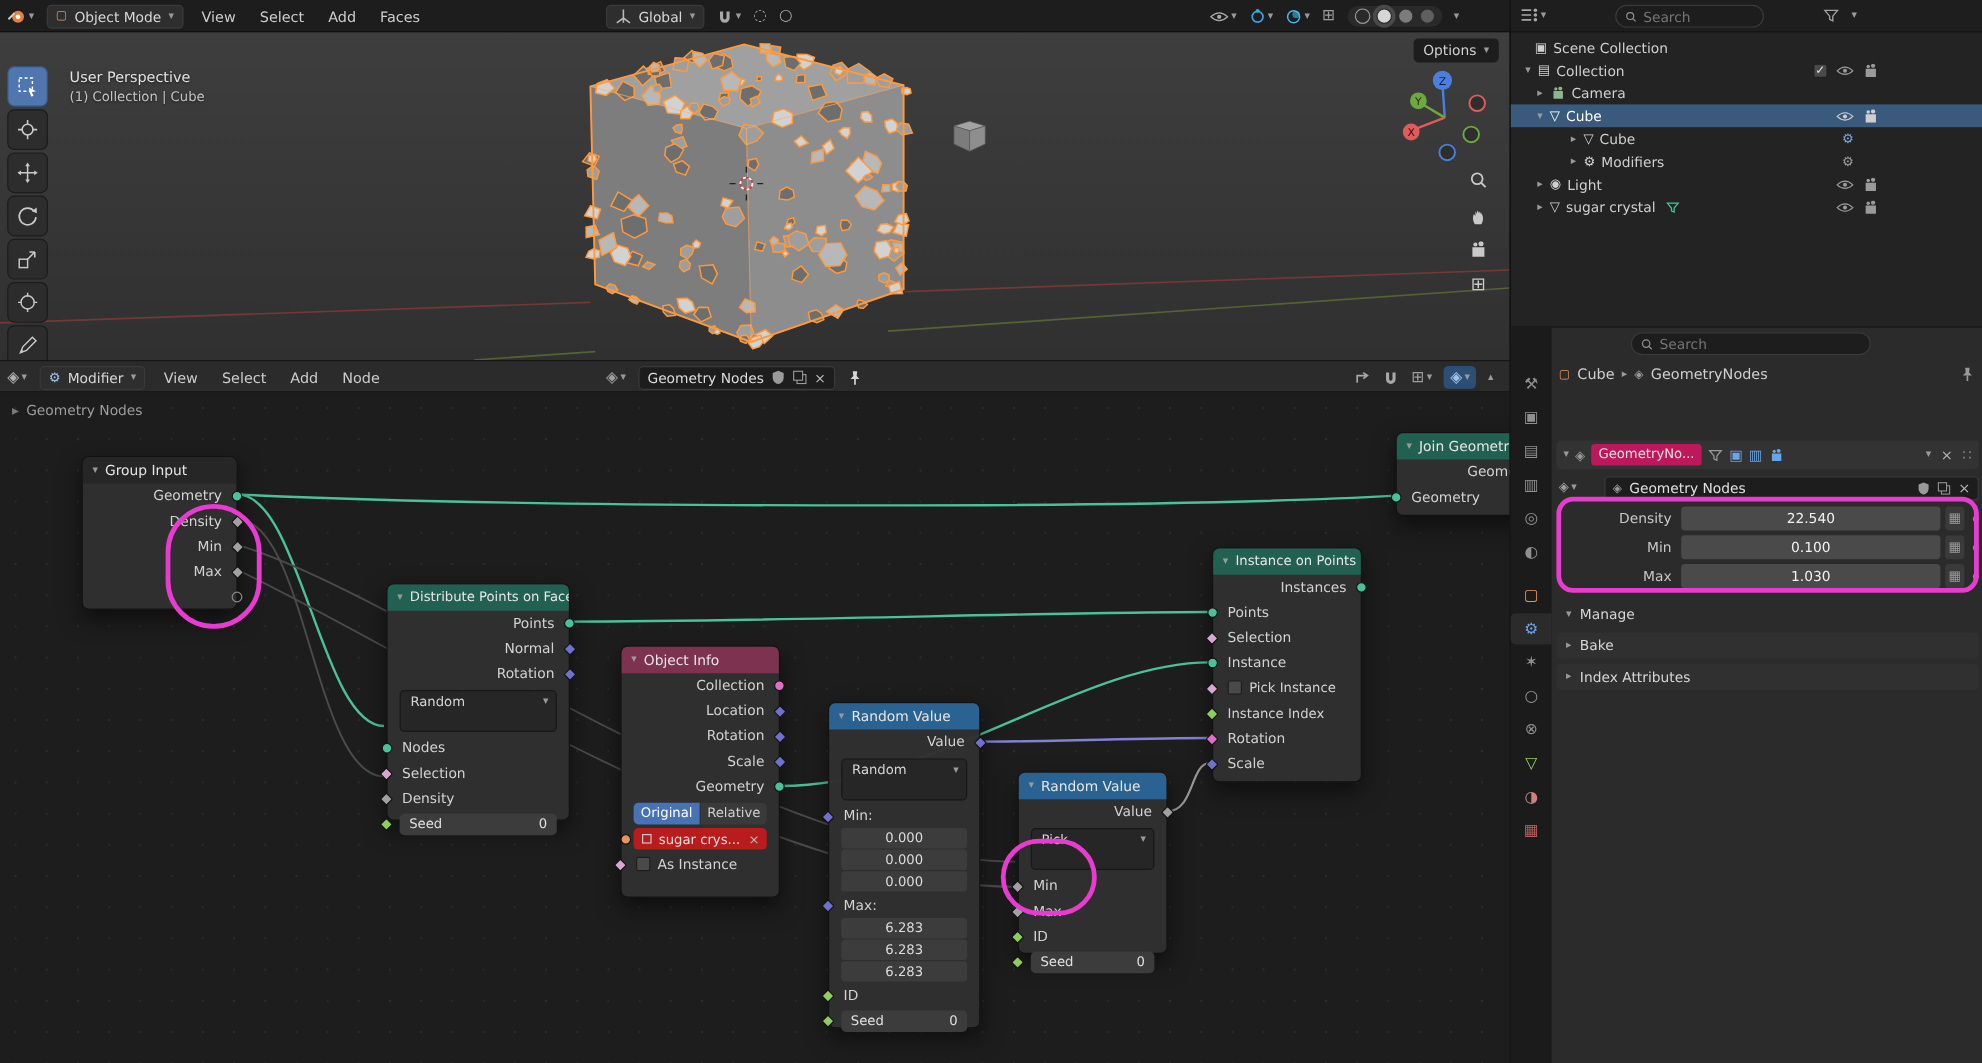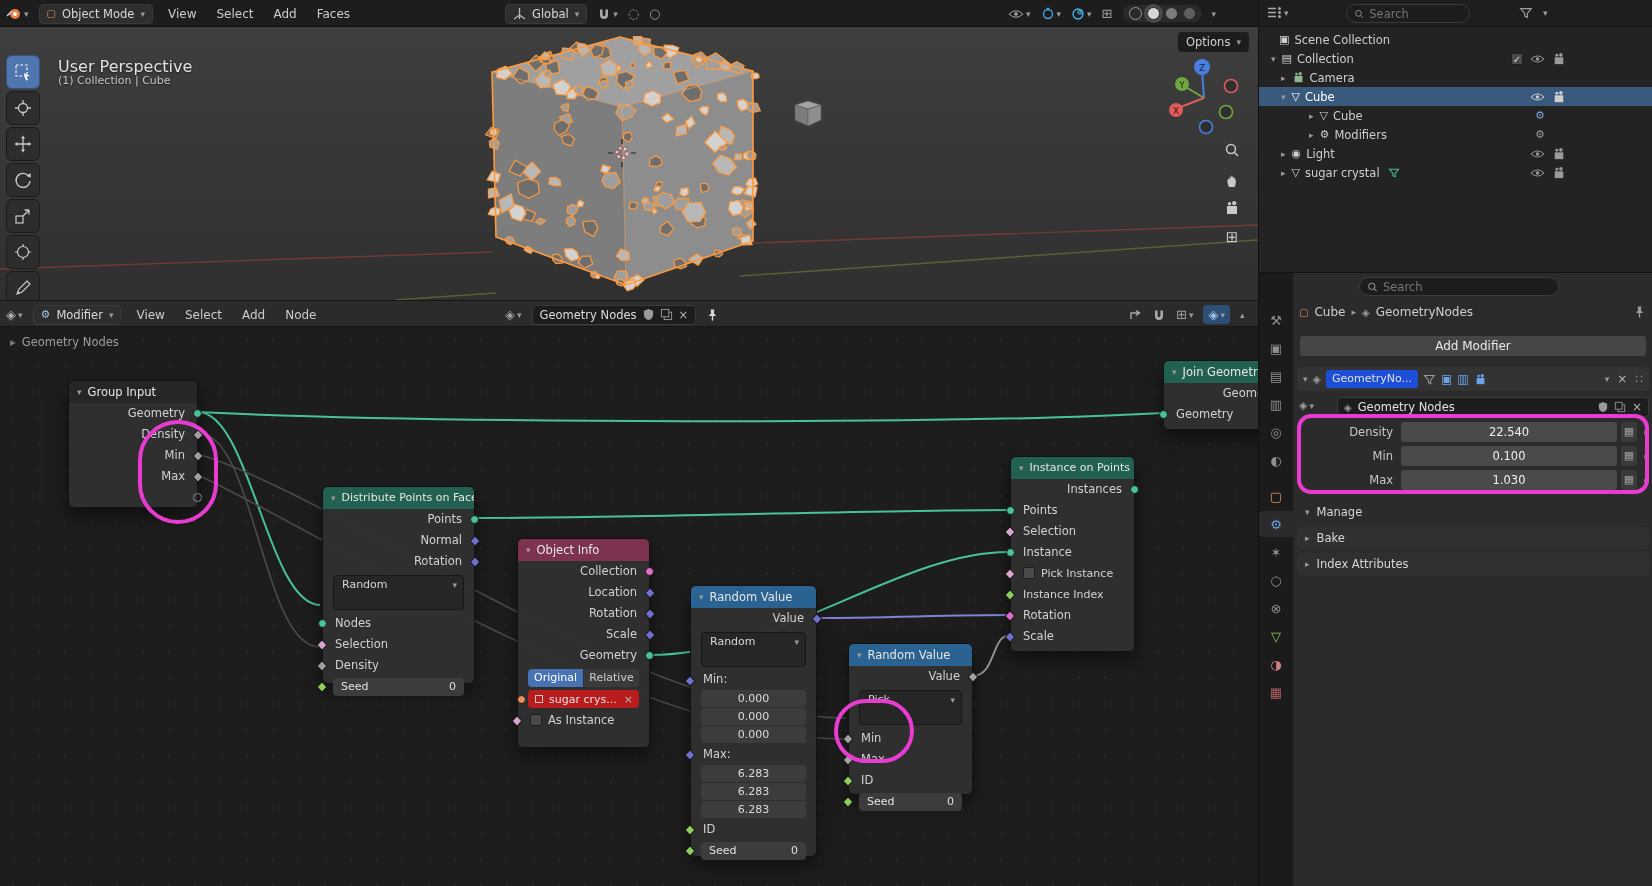--- a/index.html
+++ b/index.html
@@ -14,21 +14,21 @@
   .menu-item { color:#cccccc; font-size:12px; padding:2px 5px; border-radius:3px; }
   .drop { background:#2e2e2e; border:1px solid #3a3a3a; border-radius:4px; height:20px; display:flex; align-items:center; gap:6px; padding:0 7px; color:#d8d8d8; font-size:11.5px; }
   .caret { font-size:9px; color:#9a9a9a; }
   .tbicon { color:#9f9f9f; font-size:13px; display:flex; align-items:center; gap:2px; }
   .sphere { width:13px; height:13px; border-radius:50%; background:#7c7c7c; border:1px solid #2a2a2a; }
   .sphere.active { background:#d6d6d6; box-shadow:0 0 0 3px #4a4a4a; }
 
   
   #viewport { position:absolute; left:0; top:27px; width:1258px; height:273px; background:linear-gradient(#3e3e3e,#303030); overflow:hidden; }
   #vp-options { position:absolute; left:1178px; top:5px; height:20px; background:rgba(24,24,24,.85); border-radius:4px; display:flex; align-items:center; gap:6px; padding:0 8px; color:#d0d0d0; font-size:11.5px; }
-  .vp-overlay-title { position:absolute; left:58px; top:30px; color:#e2e2e2; font-size:16px; text-shadow:0 1px 2px #0008; }
+  .vp-overlay-title { position:absolute; left:58px; top:30px; color:#e2e2e2; font-size:12px; text-shadow:0 1px 2px #0008; }
   .vp-overlay-sub { position:absolute; left:58px; top:47px; color:#c4c4c4; font-size:11px; text-shadow:0 1px 2px #0008; }
   #vp-toolbar { position:absolute; left:6px; top:28px; width:36px; display:flex; flex-direction:column; gap:2px; }
   .tool-btn { width:34px; height:34px; background:#2b2b2bd9; border:1px solid #1c1c1c; border-radius:6px; display:flex; align-items:center; justify-content:center; }
   .tool-btn.active { background:#4f76ae; border-color:#37547e; }
   .nav-btn { position:absolute; width:26px; height:26px; border-radius:50%; background:rgba(40,40,40,.0); display:flex; align-items:center; justify-content:center; color:#c9c9c9; }
 
   
   #node-header { position:absolute; left:0; top:300px; width:1258px; height:27px; background:#2b2b2b; border-top:1px solid #161616; border-bottom:1px solid #161616; }
   .nh-field { background:#1d1d1d; border:1px solid #3a3a3a; border-radius:4px; height:20px; display:flex; align-items:center; gap:6px; padding:0 7px; font-size:11.5px; color:#dddddd; }
 
@@ -779,26 +779,25 @@
         <span>Cube</span>
         <span class="caret">▸</span>
         <span style="color:#9a9a9a;font-size:10px;">◈</span>
         <span>GeometryNodes</span>
       </div>
       <svg class="abs" style="left:340px;top:32px;" width="13" height="14" viewBox="0 0 14 14">
           <path d="M5 1 h4 l-.5 4.2 L11 8 H3 l2.5 -2.8 Z" fill="#9a9a9a"></path>
           <line x1="7" y1="8" x2="7" y2="13" stroke="#9a9a9a" stroke-width="1.5"></line>
         </svg>
 
-      <div class="abs" style="left:6px;top:62px;width:348px;height:22px;background:#464646;border:1px solid #2a2a2a;border-radius:4px;text-align:center;line-height:20px;color:#e8e8e8;">Add Modifier</div>
 
       <div class="abs" style="left:4px;top:94px;width:352px;height:24px;background:#333333;border-radius:4px;display:flex;align-items:center;gap:5px;padding:0 6px;">
         <span class="caret">▾</span>
         <span style="color:#9a9a9a;font-size:11px;">◈</span>
-        <span style="background:#1d4ed8;border-radius:3px;height:18px;line-height:18px;padding:0 6px;width:92px;overflow:hidden;color:#e0e0e0;font-size:11px;">GeometryNo...</span>
+        <span style="background:#be185d;border-radius:3px;height:18px;line-height:18px;padding:0 6px;width:92px;overflow:hidden;color:#e0e0e0;font-size:11px;">GeometryNo...</span>
         <svg width="13" height="13" viewBox="0 0 16 16">
             <path d="M2 3 H14 L9.5 8.5 V13 L6.5 11.5 V8.5 Z" fill="none" stroke="#9a9a9a" stroke-width="1.3"></path>
           </svg>
         <span style="color:#6aa3e8;font-size:12px;">▣</span>
         <span style="color:#6aa3e8;font-size:12px;">▥</span>
         <svg width="13" height="11" viewBox="0 0 16 14">
             <path d="M3 5 h10 v8 H3Z" fill="#6aa3e8"></path>
             <circle cx="5.5" cy="2.7" r="1.7" fill="#6aa3e8"></circle>
             <circle cx="10.2" cy="2.2" r="2.1" fill="#6aa3e8"></circle>
           </svg>

